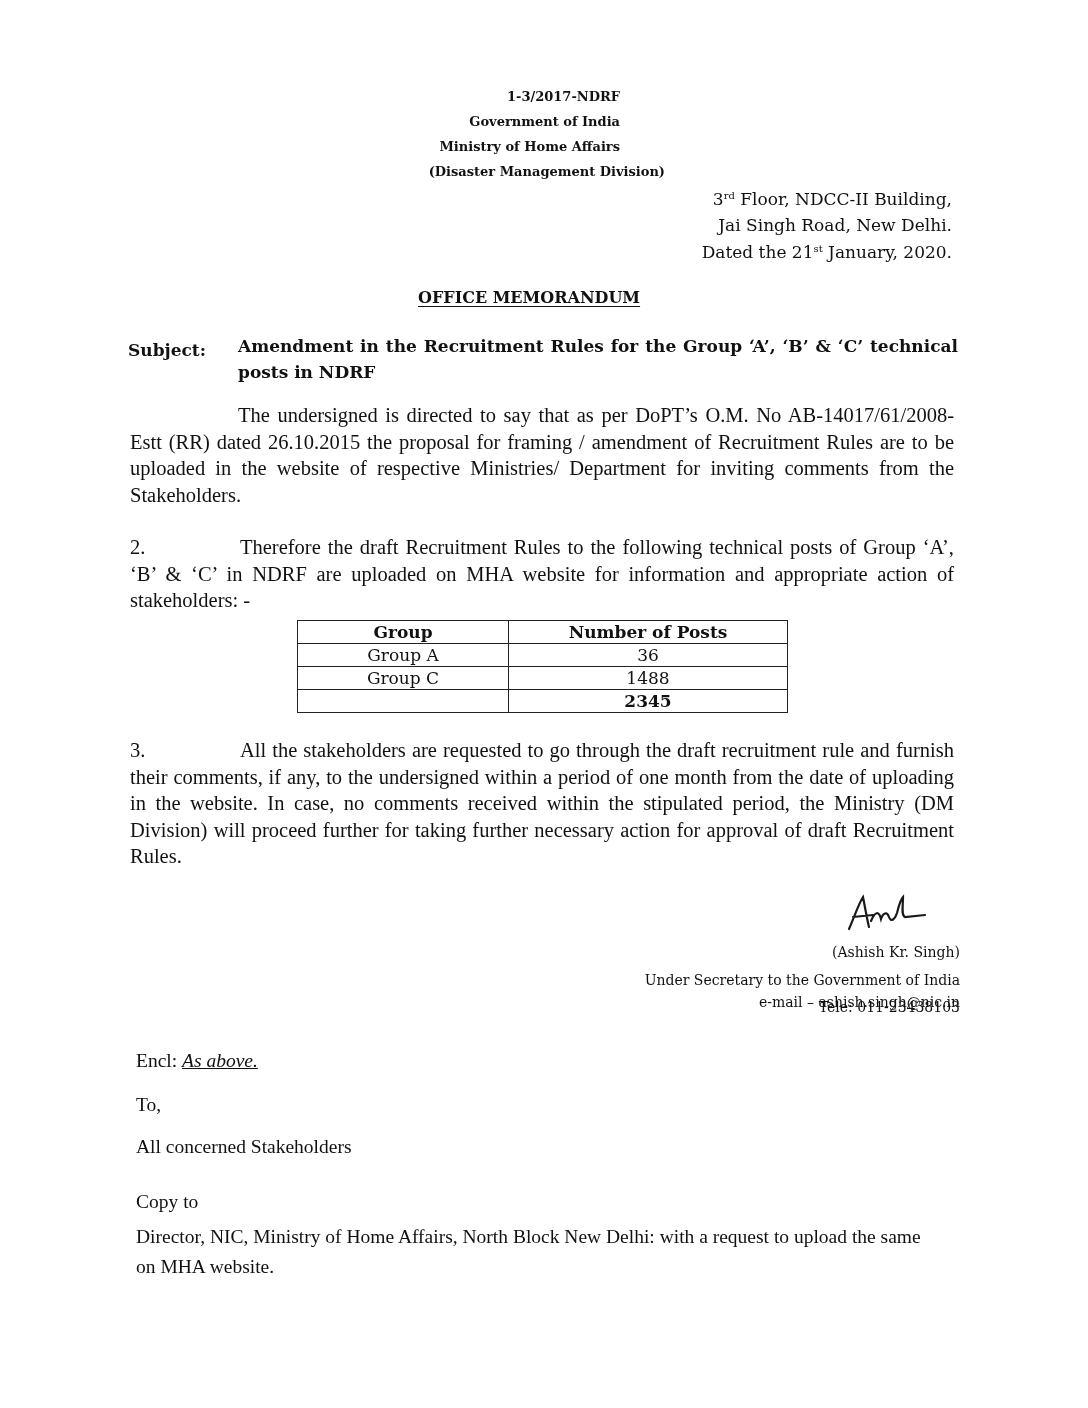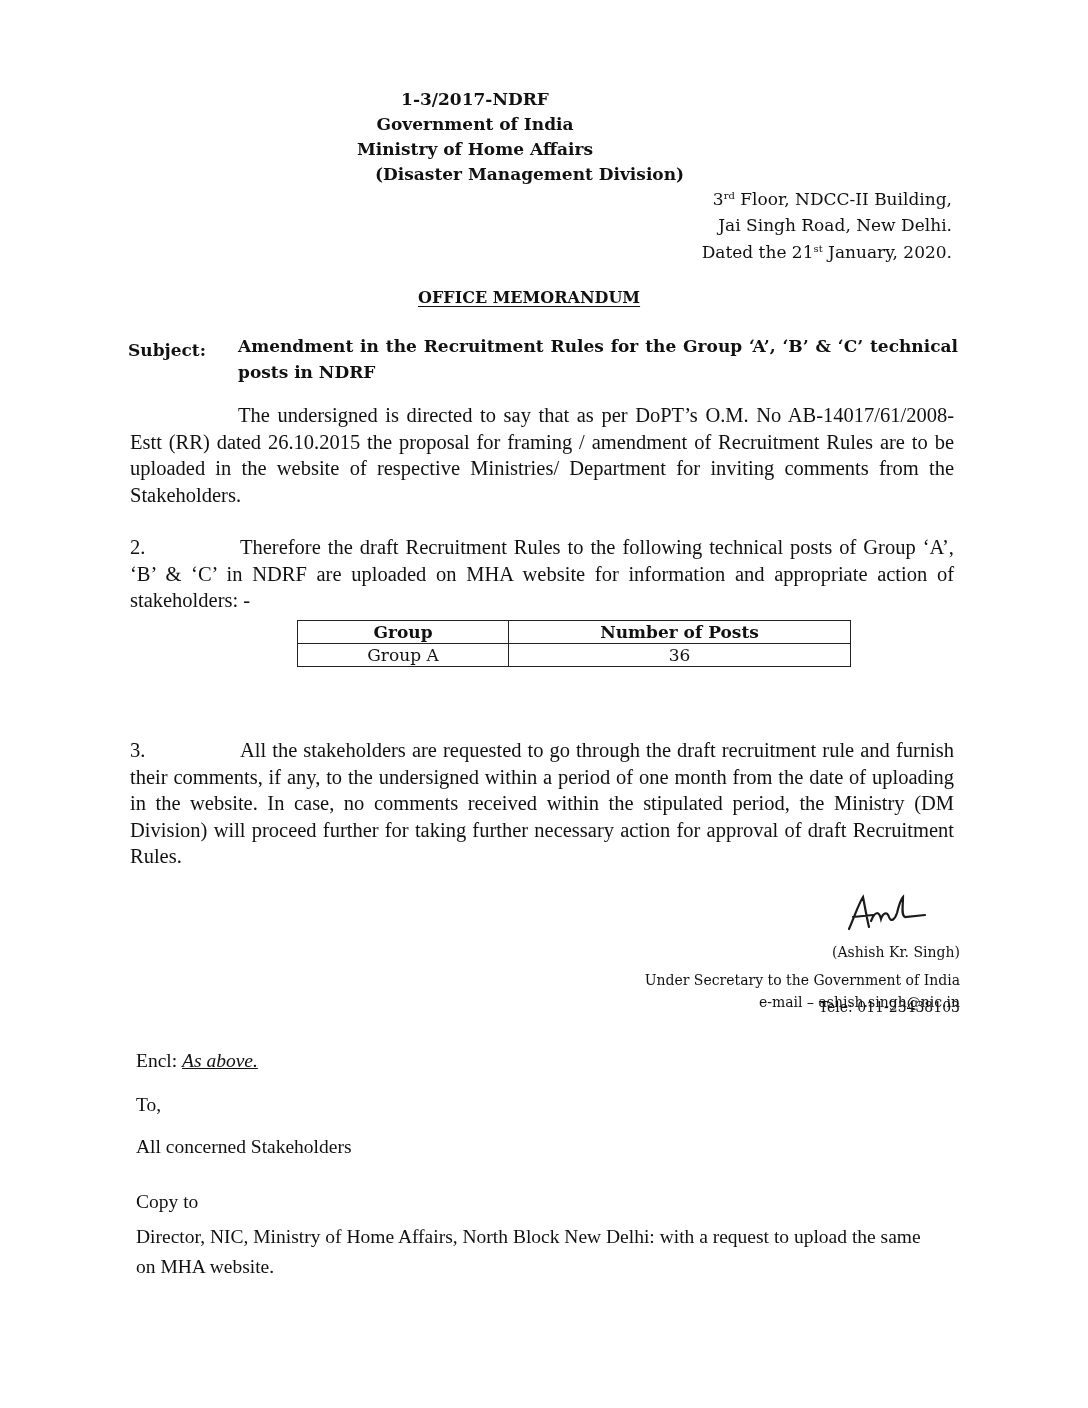--- a/index.html
+++ b/index.html
@@ -1,30 +1,30 @@
 <!DOCTYPE html>
 <html><head>
 <meta charset="utf-8">
 <style>
   html, body { margin: 0; padding: 0; background: #ffffff; }
   body { width: 1088px; height: 1408px; position: relative; overflow: hidden; color: #111; }
-  .hdr-line { position: absolute; left: 330px; width: 290px; text-align: center; font-family: "DejaVu Serif", serif; font-weight: bold; font-size: 17px; white-space: nowrap; }
+  .hdr-line { position: absolute; left: 330px; width: 290px; text-align: right; font-family: "DejaVu Serif", serif; font-weight: bold; font-size: 13px; white-space: nowrap; }
   .addr { position: absolute; right: 136px; text-align: right; font-family: "DejaVu Serif", serif; font-size: 17px; white-space: nowrap; }
   .addr sup { font-size: 10px; vertical-align: 6px; }
 
   .om-title { position: absolute; left: 418px; top: 288px; font-family: "DejaVu Serif", serif; font-weight: bold; font-size: 16px; text-decoration: underline; text-underline-offset: 3px; }
 
   .subject-label { position: absolute; left: 128px; top: 340px; font-family: "DejaVu Serif", serif; font-weight: bold; font-size: 17px; }
   .subject-text { position: absolute; left: 238px; top: 333px; width: 720px; font-family: "DejaVu Serif", serif; font-weight: bold; font-size: 17px; line-height: 26px; text-align: justify; }
 
   .para { position: absolute; left: 130px; width: 824px; font-family: "Liberation Serif", serif; font-size: 20.5px; line-height: 26.5px; text-align: justify; }
   .indent { display: inline-block; width: 108px; }
   .num { display: inline-block; width: 110px; }
 
-  table.posts { position: absolute; left: 297px; top: 620px; width: 554px; border-collapse: collapse; font-family: "DejaVu Serif", serif; font-size: 17px; }
+  table.posts { position: absolute; left: 297px; top: 620px; width: 491px; border-collapse: collapse; font-family: "DejaVu Serif", serif; font-size: 17px; }
   table.posts th, table.posts td { border: 1.5px solid #222; text-align: center; padding: 0; height: 22px; line-height: 22px; }
   table.posts th { font-weight: bold; }
   table.posts td.total { font-weight: bold; }
   table.posts col.c1 { width: 211px; }
 
   .sig { position: absolute; left: 843px; top: 893px; width: 90px; height: 40px; }
   .sigblock { position: absolute; right: 128px; text-align: right; font-family: "DejaVu Serif", serif; font-size: 14px; white-space: nowrap; margin-top: 12px; }
 
   .foot { position: absolute; left: 136px; font-family: "Liberation Serif", serif; font-size: 19.5px; white-space: nowrap; }
   .foot em { text-decoration: underline; }
@@ -60,20 +60,28 @@
     <tr>
       <th>Group</th>
       <th>Number of Posts</th>
     </tr>
   </thead>
   <tbody>
     <tr>
       <td>Group A</td>
       <td>36</td>
     </tr>
+    <tr>
+      <td>Group C</td>
+      <td>1488</td>
+    </tr>
+    <tr>
+      <td></td>
+      <td class="total">2345</td>
+    </tr>
   </tbody>
 </table>
 
 <div class="para" style="top:737px;"><span class="num">3.</span><span>All the stakeholders are requested to go through the draft recruitment rule and furnish their comments, if any, to the undersigned within a period of one month from the date of uploading in the website. In case, no comments received within the stipulated period, the Ministry (DM Division) will proceed further for taking further necessary action for approval of draft Recruitment Rules.</span></div>
 
 <svg class="sig" viewBox="0 0 90 40">
   <path d="M6 36 C 12 22, 16 10, 20 4 C 22 14, 24 26, 26 34 M10 24 L 30 22 M28 28 C 32 18, 36 18, 38 26 C 40 20, 44 18, 46 24 C 48 30, 52 26, 54 20 C 56 12, 58 6, 60 4 C 60 14, 58 22, 62 24 L 82 22" fill="none" stroke="#1a1a1a" stroke-width="2.2" stroke-linecap="round"></path>
 </svg>
 <div class="sigblock" style="top:932px;">(Ashish Kr. Singh)</div>
 <div class="sigblock" style="top:960px;">Under Secretary to the Government of India</div>

